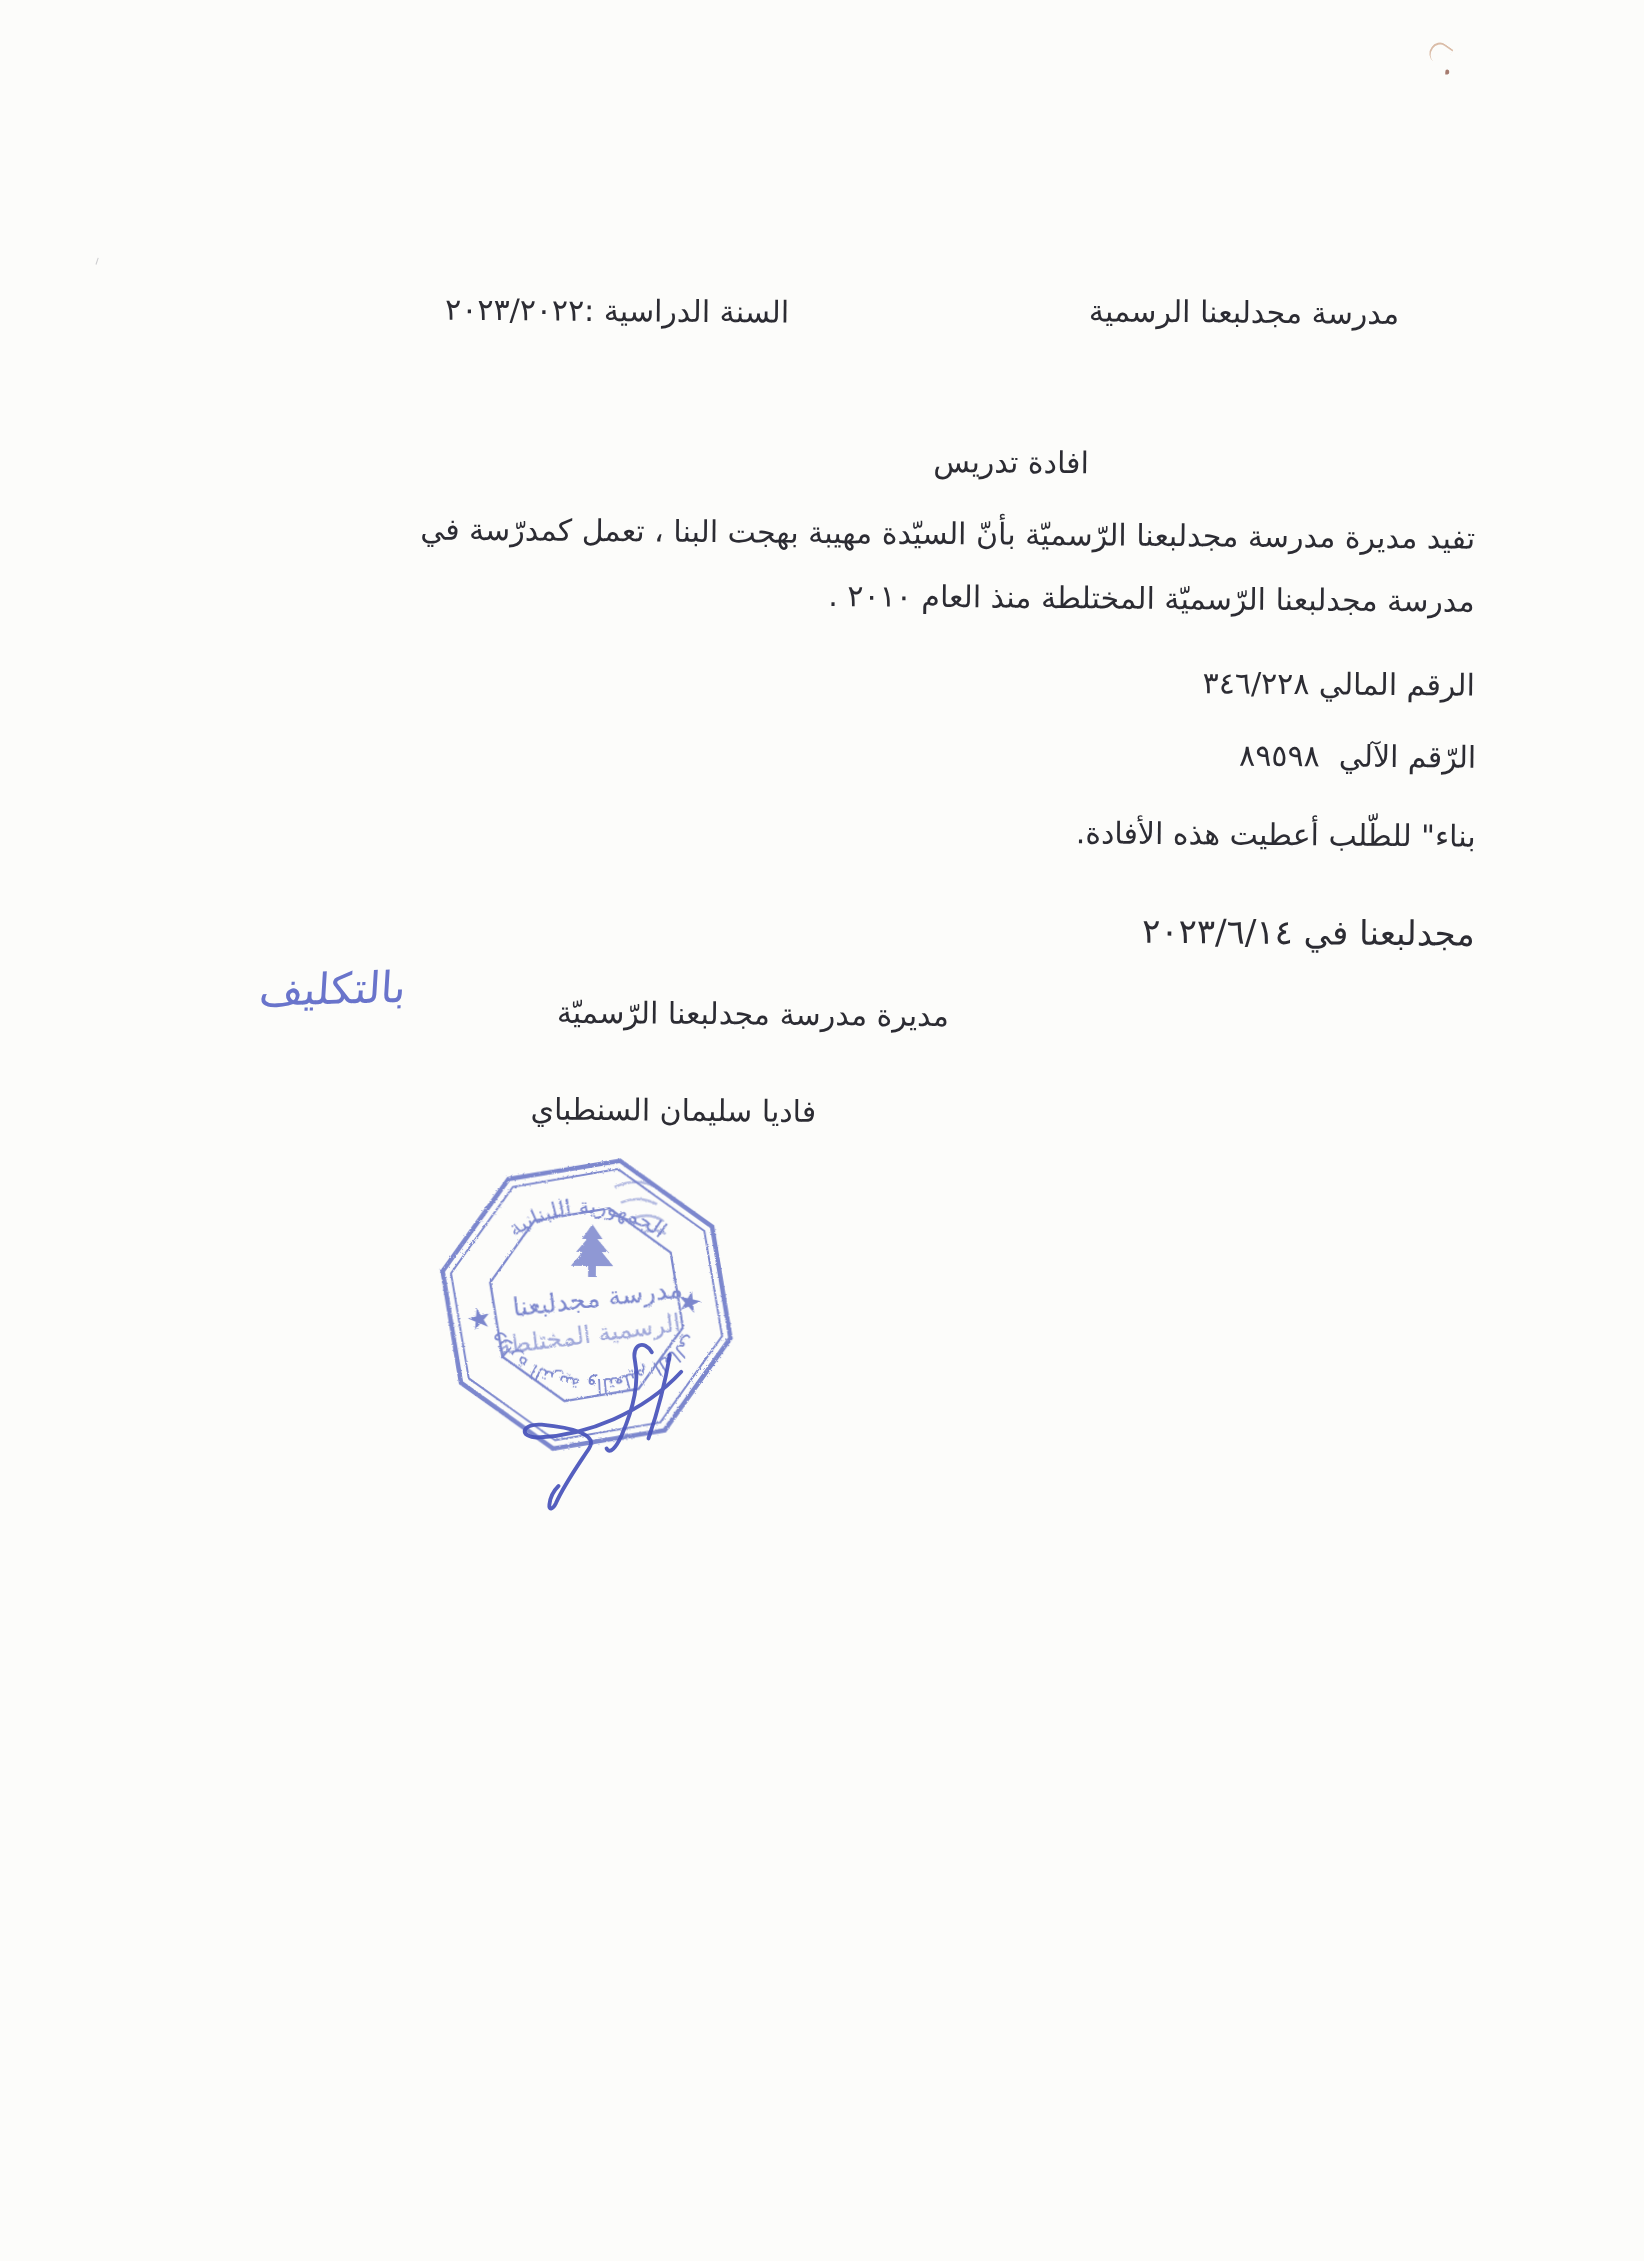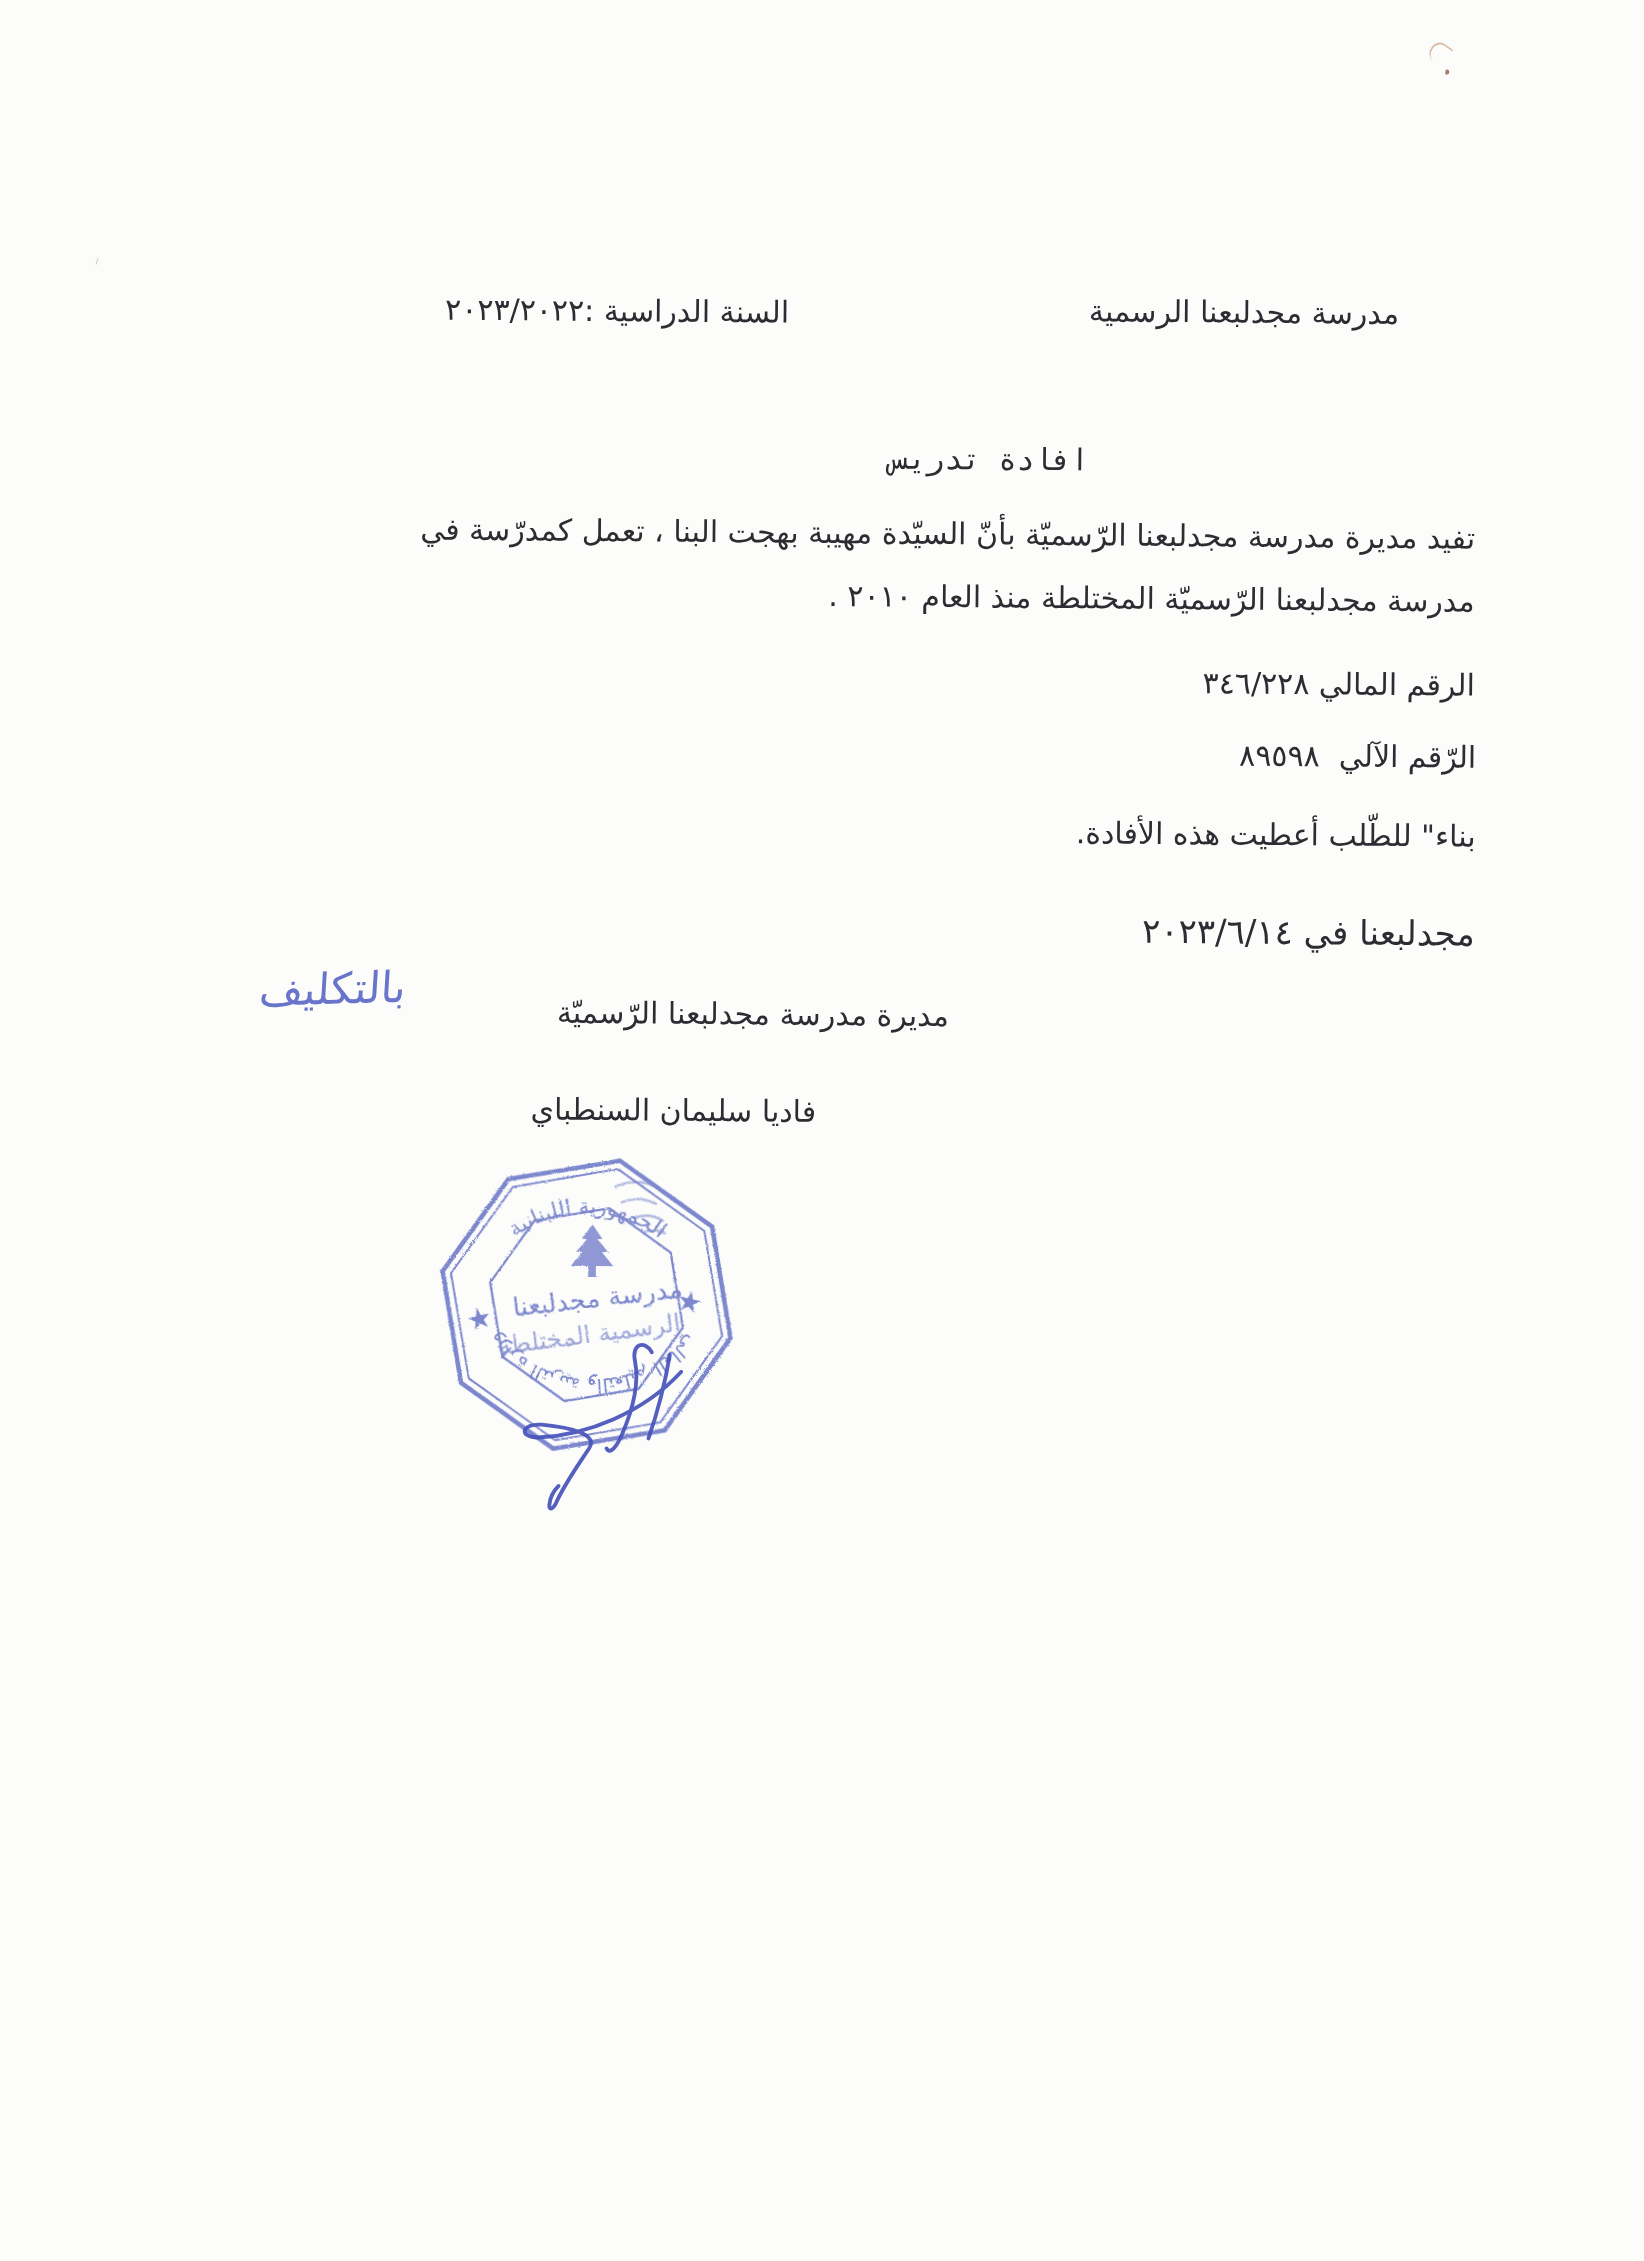--- a/index.html
+++ b/index.html
@@ -11,21 +11,21 @@
     overflow:hidden;
   }
   .tilt{ position:absolute; inset:0; transform:rotate(0.5deg); transform-origin:50% 40%; }
   .line{
     position:absolute; direction:rtl; white-space:nowrap;
     font-size:30px; line-height:1.25; letter-spacing:0;
     color:#2c2c33;
   }
   .header-school{ top:290px;  right:250px; }
   .header-year  { top:294px;  left:440px;  }
-  .doc-title    { top:442px;  right:559px;font-family:Liberation Mono, monospace; }
+  .doc-title    { top:442px;  right:559px; }
   .body-line1   { top:514px;  right:172px; }
   .body-line2   { top:577px;  right:172px; }
   .fin-num      { top:661px; right:171px; }
   .auto-num     { top:733px; right:169px; }
   .issuance     { top:812px; right:169px; }
   .date-line    { top:907px; right:169px; font-size:34px; }
   .sig-title    { top:996px; right:694px; }
   .sig-name     { top:1093px; right:826px; }
   .handwritten{
     position:absolute; top:968px; left:260px;

